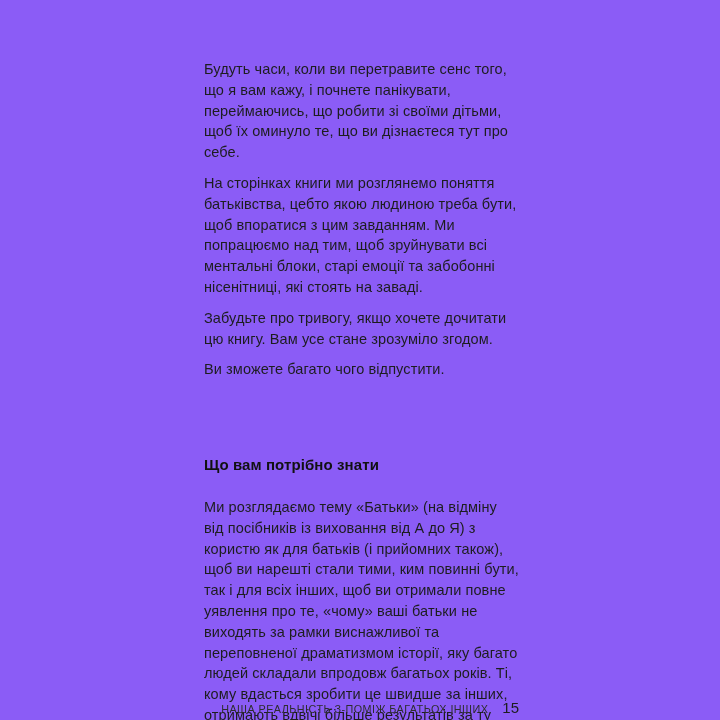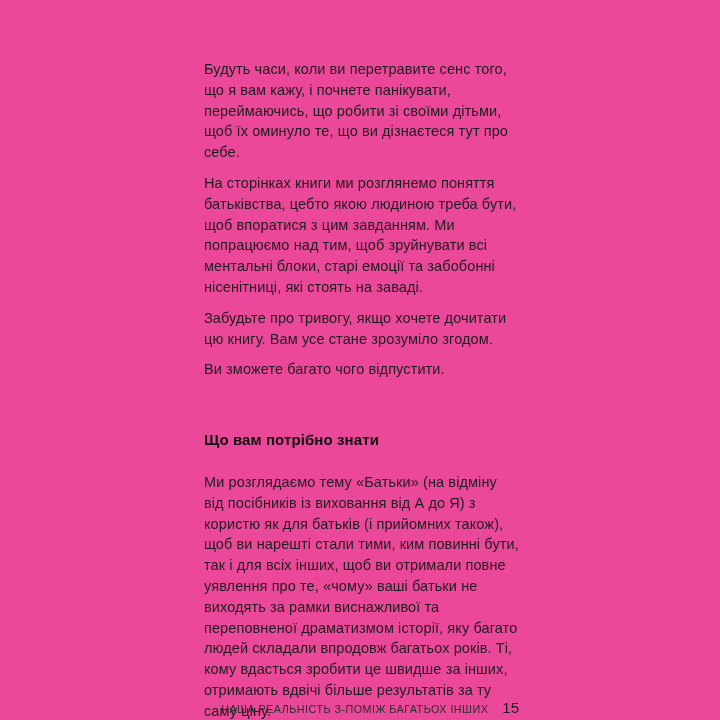--- a/index.html
+++ b/index.html
@@ -10,21 +10,21 @@
     }
     body {
       font-family: "Liberation Sans", sans-serif;
       color: #1d1d1f;
       position: relative;
       overflow: hidden;
     }
     .page {
       position: absolute;
       inset: 0;
-      background: #ec4899;
+      background: #8b5cf6;
     }
     .content {
       position: absolute;
       left: 204px;
       top: 59px;
       width: 315px;
       font-size: 14.5px;
       line-height: 20.8px;
       letter-spacing: 0.1px;
       color: #1d1d1f;
@@ -32,21 +32,21 @@
     .content p {
       margin: 0 0 10px 0;
     }
     .content p.last-intro {
       margin-bottom: 12px;
     }
     .section-heading {
       font-size: 15px;
       font-weight: 700;
       letter-spacing: 0.1px;
-      margin-top: 50px;
+      margin-top: 75px;
       margin-bottom: 21px;
       color: #111111;
     }
     .footer {
       position: absolute;
       right: 201px;
       bottom: 4px;
       display: flex;
       align-items: baseline;
       gap: 14px;

